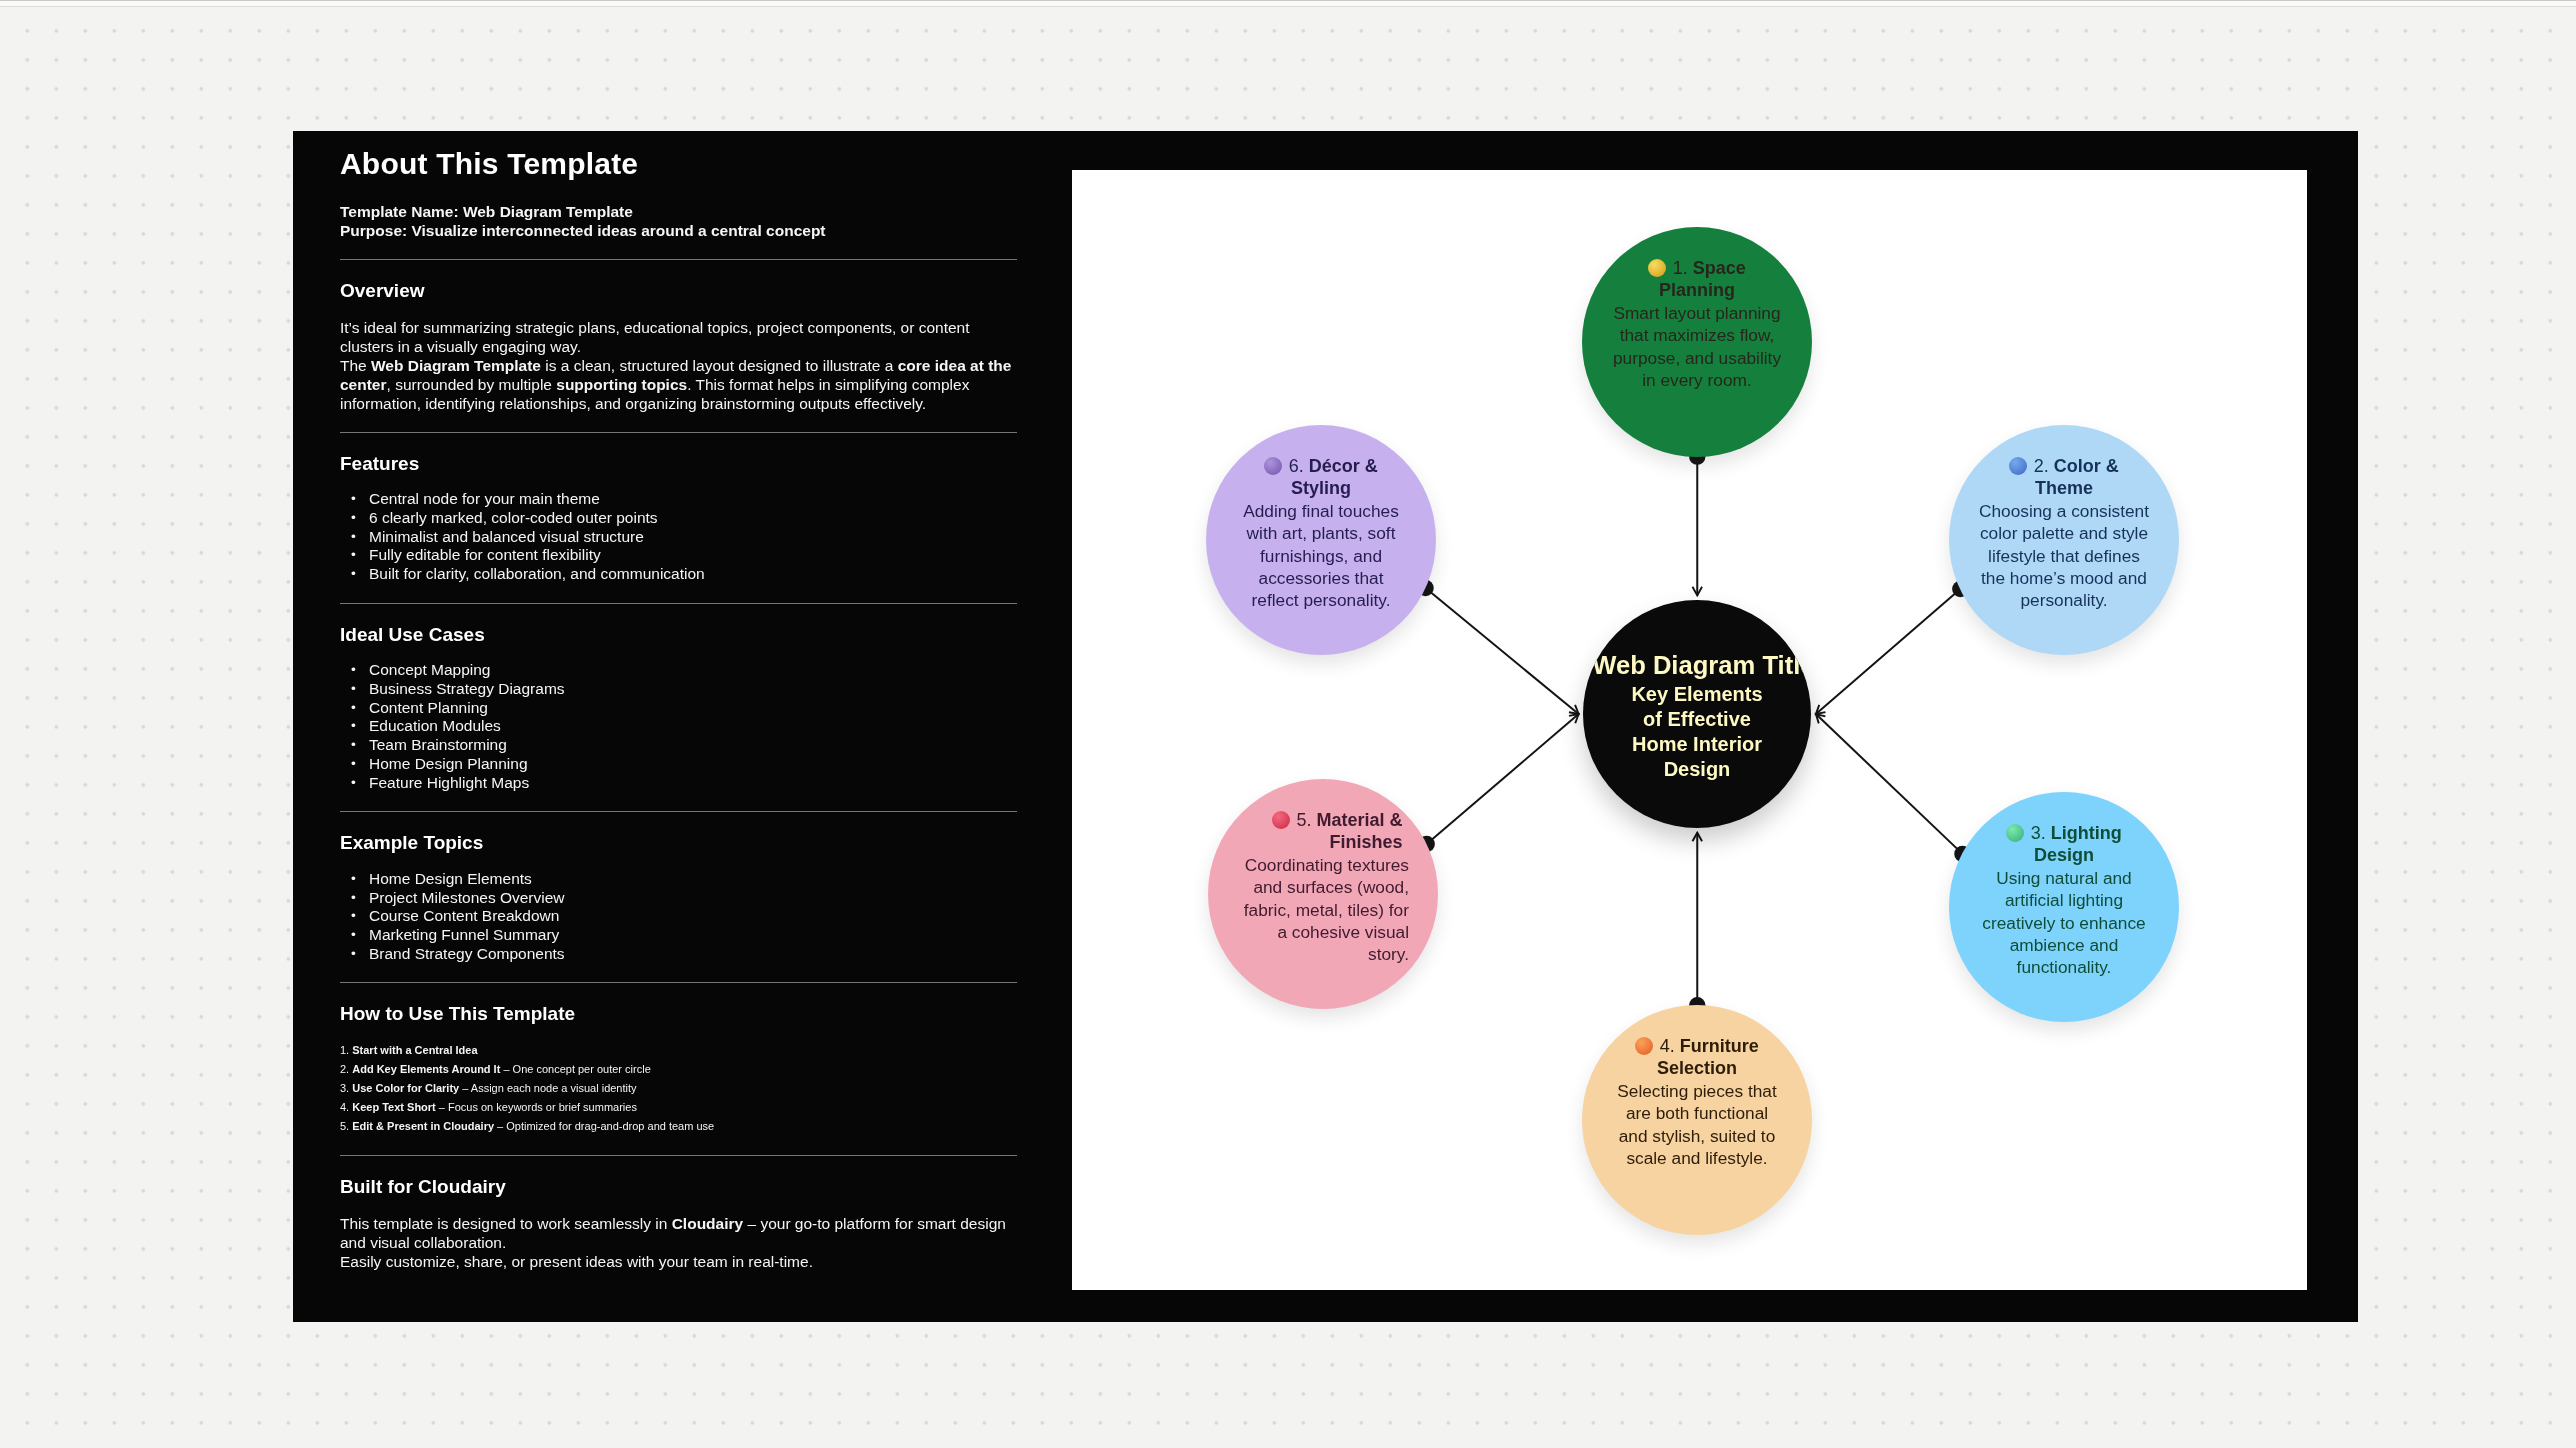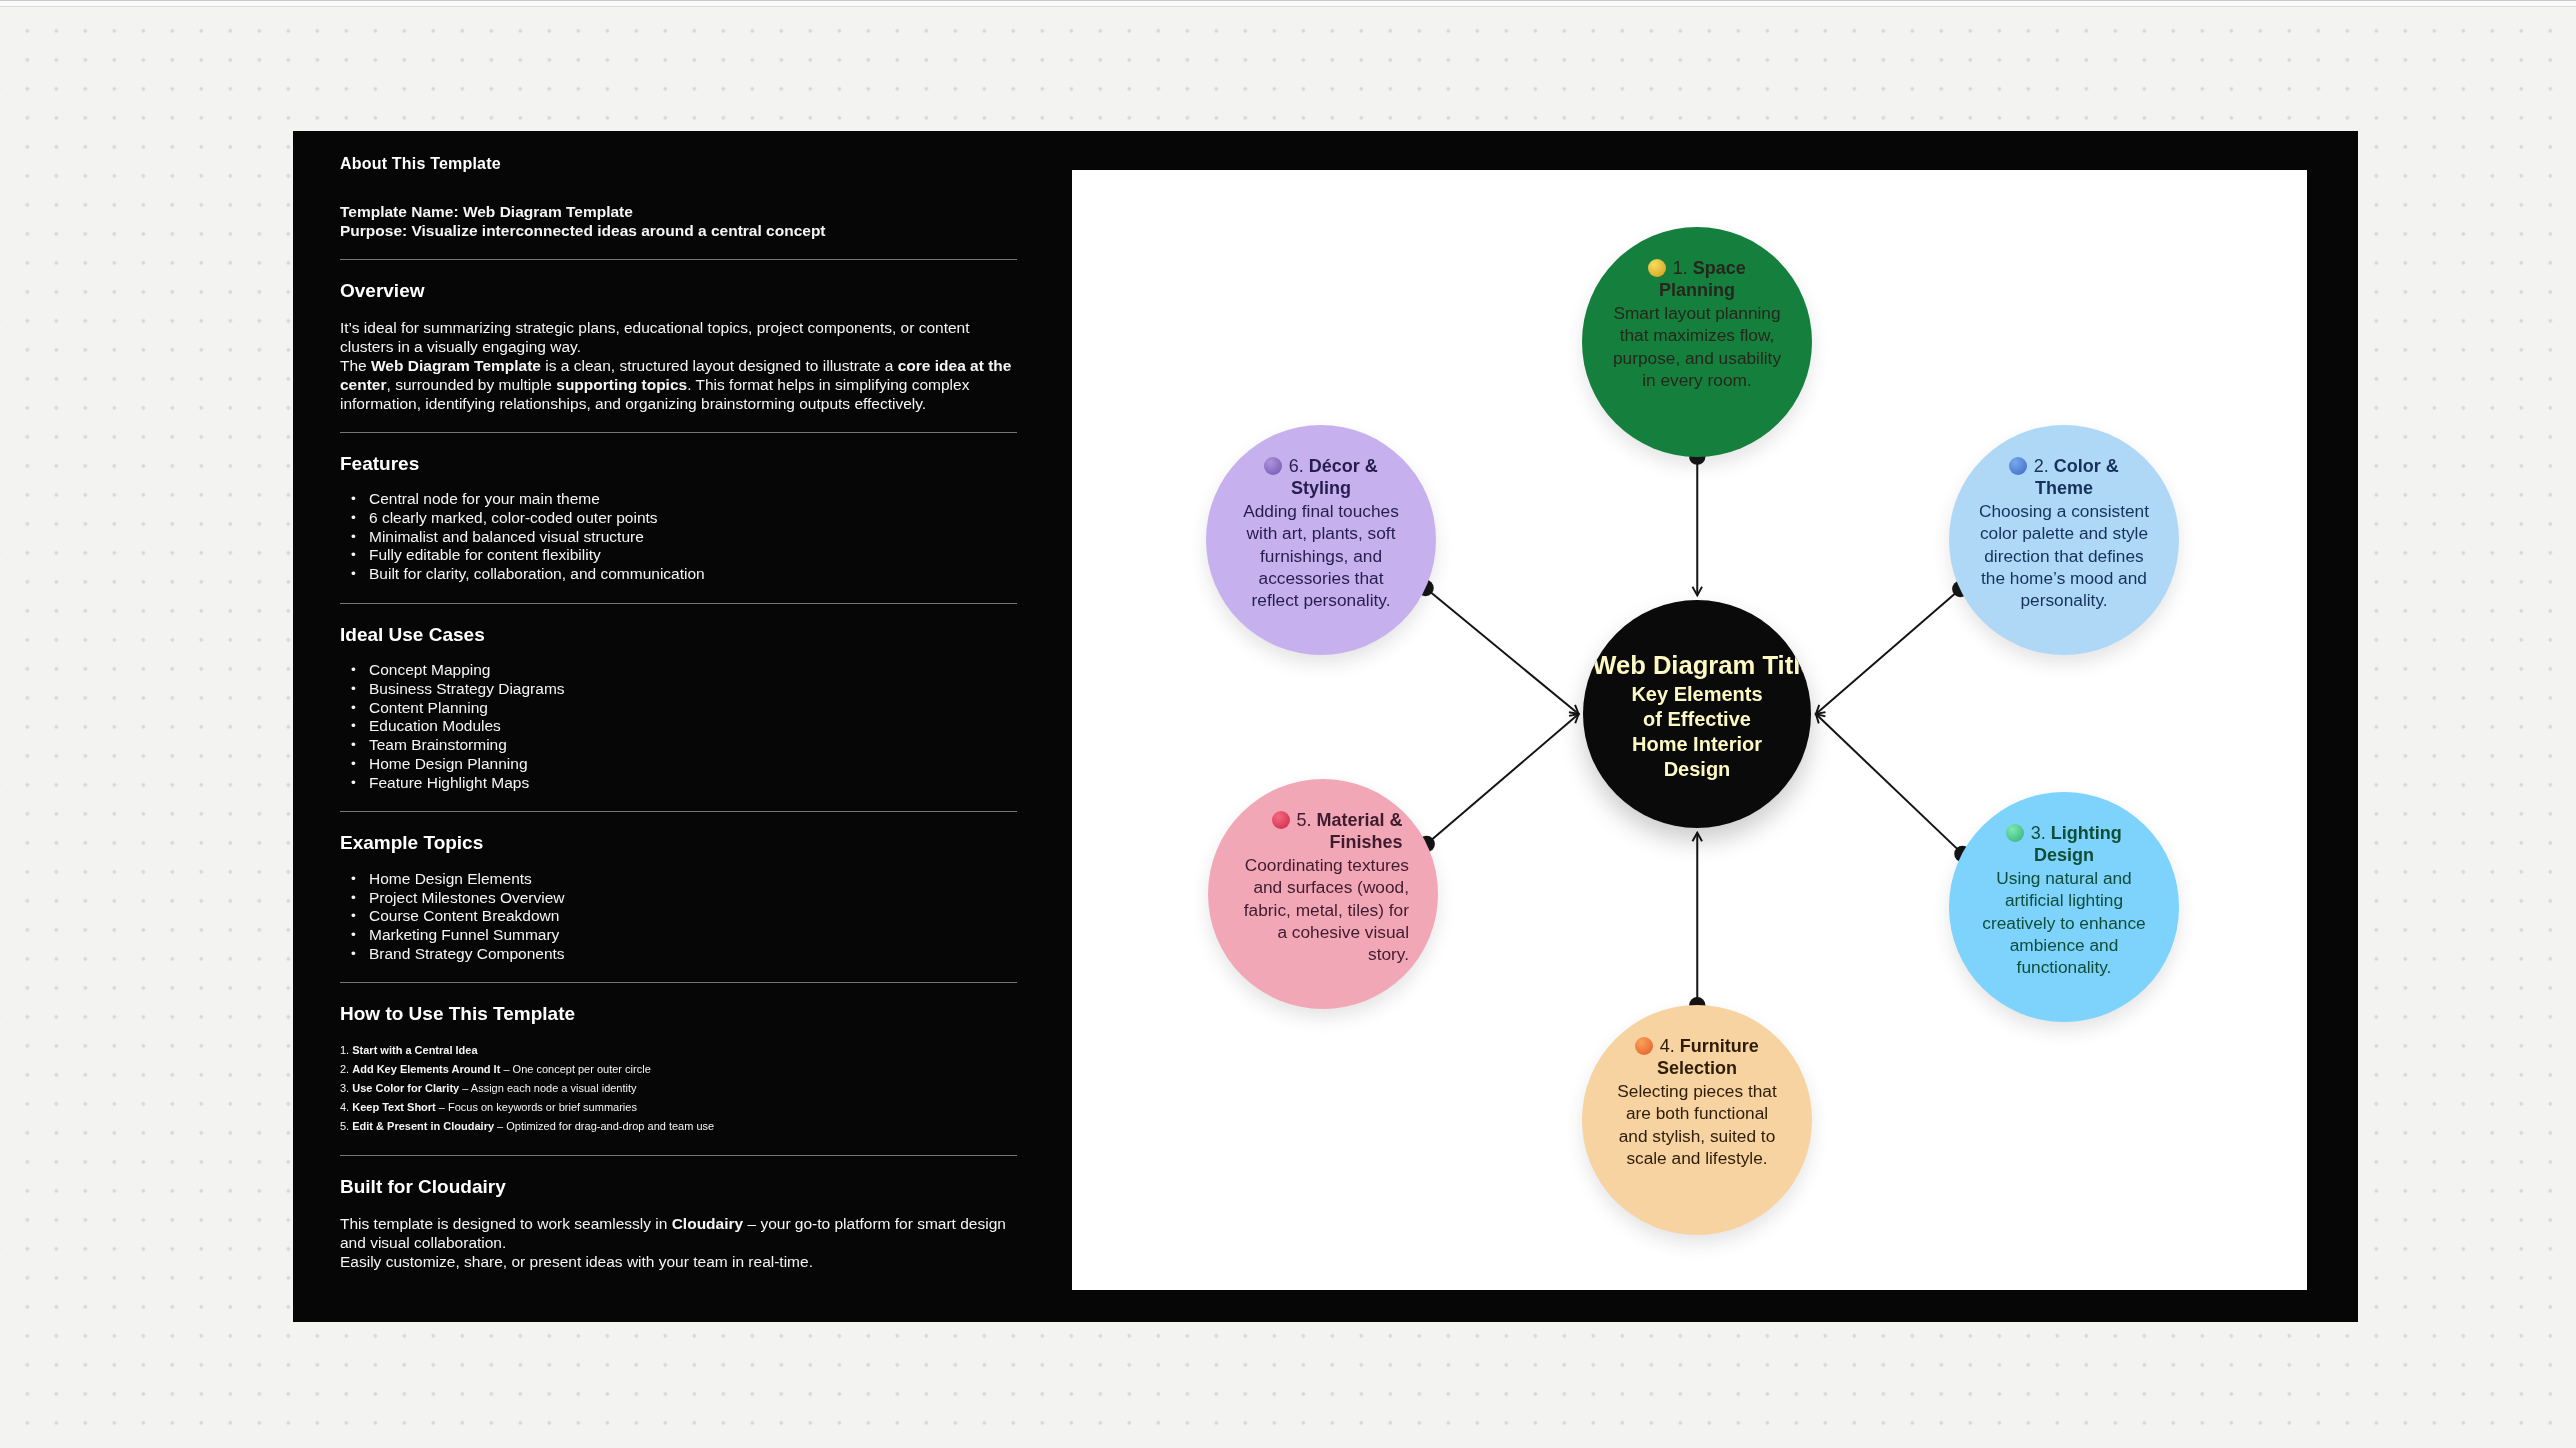--- a/index.html
+++ b/index.html
@@ -19,21 +19,21 @@
   
   .panel{
     position:absolute;left:293px;top:131px;width:2065px;height:1191px;
     background:#060606;color:#ffffff;
   }
   .panel-text{
     position:absolute;left:47px;top:0;width:677px;height:1191px;
     padding-top:18px;box-sizing:border-box;overflow:hidden;
   }
   .panel-text h1{
-    font-size:16px;line-height:29px;font-weight:800;margin:0 0 24px 0;letter-spacing:0.2px;
+    font-size:30px;line-height:29px;font-weight:800;margin:0 0 24px 0;letter-spacing:0.2px;
   }
   .intro-line{font-size:17.3px;line-height:22px;margin:0;}
   .intro-line .lbl{font-weight:800;}
   .intro-line .val{font-weight:600;}
   .panel-text hr{
     border:none;border-top:1.8px solid #757575;margin:19px 0;
   }
   .panel-text h2{
     font-size:19px;line-height:24px;font-weight:800;margin:0 0 14.6px 0;
   }
@@ -172,21 +172,21 @@
         <line x1="387.3133902446912" y1="457.99479984644665" x2="555" y2="596" stroke="#141414" stroke-width="2.2" marker-end="url(#arrow)"></line>
         <circle cx="387.3133902446912" cy="457.99479984644665" r="9" fill="#141414"></circle>
       </svg>
     <div id="nodes">
         <div class="node" style="left: 510px; top: 57px; background: #15803d; color: rgb(38, 38, 28);">
           <div class="node-title"><span class="ball" style="background: radial-gradient(circle at 35% 30%, rgb(247, 220, 95), rgb(209, 155, 21));"></span><span>1. </span><b>Space Planning</b></div>
           <p class="node-desc">Smart layout planning that maximizes flow, purpose, and usability in every room.</p>
         </div>
         <div class="node" style="left: 877px; top: 255px; background: rgb(174, 216, 246); color: rgb(22, 50, 91);">
           <div class="node-title"><span class="ball" style="background: radial-gradient(circle at 35% 30%, rgb(119, 169, 236), rgb(58, 102, 200));"></span><span>2. </span><b>Color &amp; Theme</b></div>
-          <p class="node-desc">Choosing a consistent color palette and style direction that defines the home’s mood and personality.</p>
+          <p class="node-desc">Choosing a consistent color palette and style lifestyle that defines the home’s mood and personality.</p>
         </div>
         <div class="node" style="left: 877px; top: 622px; background: #7dd3fc; color: rgb(15, 77, 57);">
           <div class="node-title"><span class="ball" style="background: radial-gradient(circle at 35% 30%, rgb(126, 232, 174), rgb(47, 174, 120));"></span><span>3. </span><b>Lighting Design</b></div>
           <p class="node-desc">Using natural and artificial lighting creatively to enhance ambience and functionality.</p>
         </div>
         <div class="node" style="left: 510px; top: 835px; background: rgb(246, 211, 160); color: rgb(46, 29, 8);">
           <div class="node-title"><span class="ball" style="background: radial-gradient(circle at 35% 30%, rgb(251, 161, 88), rgb(226, 90, 38));"></span><span>4. </span><b>Furniture Selection</b></div>
           <p class="node-desc">Selecting pieces that are both functional and stylish, suited to scale and lifestyle.</p>
         </div>
         <div class="node" style="left: 136px; top: 609px; background: rgb(242, 167, 183); color: rgb(63, 27, 46); text-align: right;">

